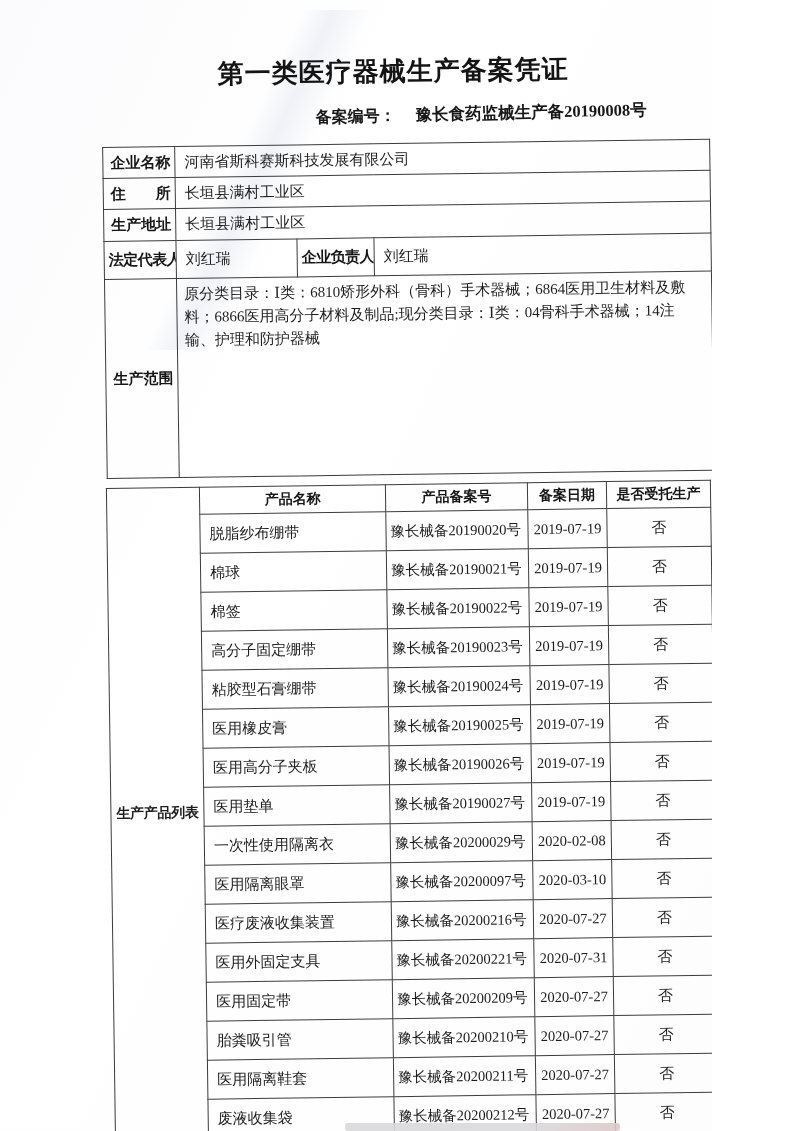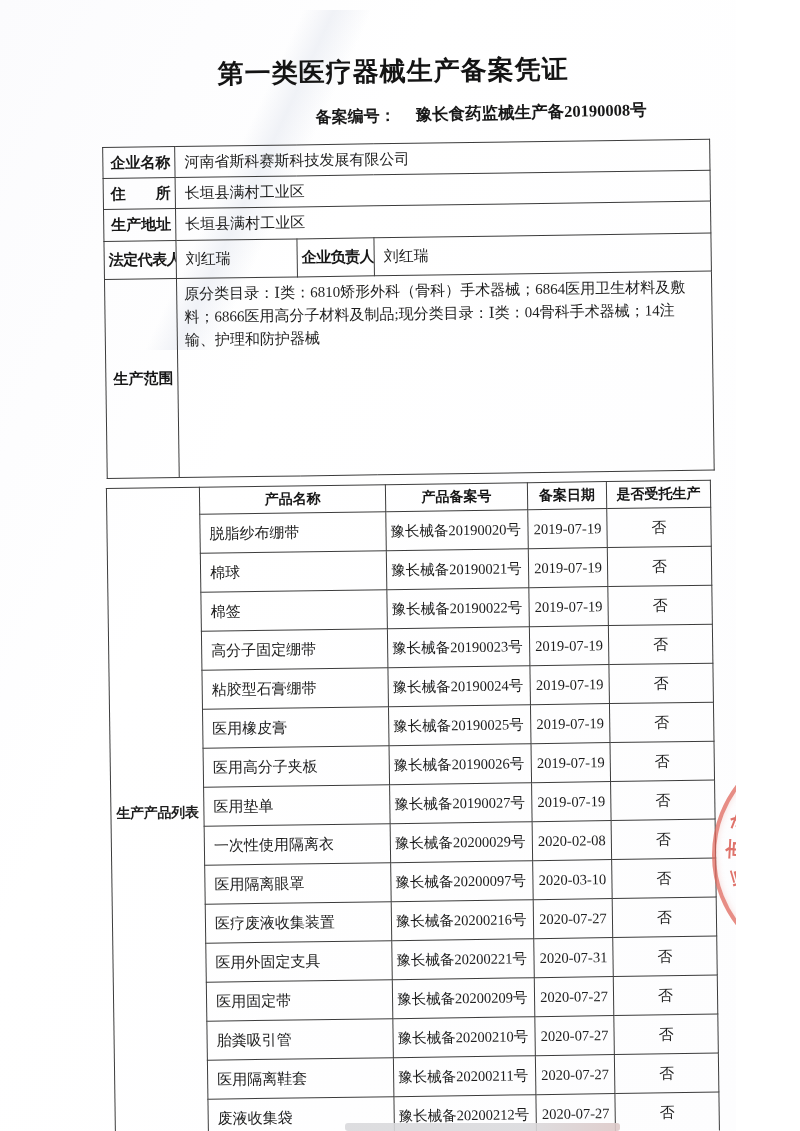--- a/index.html
+++ b/index.html
@@ -5,21 +5,20 @@
   html,body{margin:0;padding:0;}
   body{
     width:800px;height:1131px;overflow:hidden;
     background:#ffffff;
     font-family:"Liberation Serif","DejaVu Serif",serif;
     color:#1d1d1d;
   }
   .paper{
     position:relative;width:712px;height:1131px;overflow:hidden;
     background:linear-gradient(115deg,#fbfbfd 0%,#ffffff 35%,#fdfdfe 100%);
-    padding-left:24px;
   }
   .crease{
     position:absolute;left:140px;top:10px;width:230px;height:340px;
     background:linear-gradient(115deg,transparent 42%,rgba(203,210,226,0.28) 50%,transparent 60%);
     pointer-events:none;
   }
   .sheet{
     position:absolute;left:0;top:0;width:800px;height:1131px;
     transform:rotate(-0.8deg);transform-origin:400px 565px;
   }

